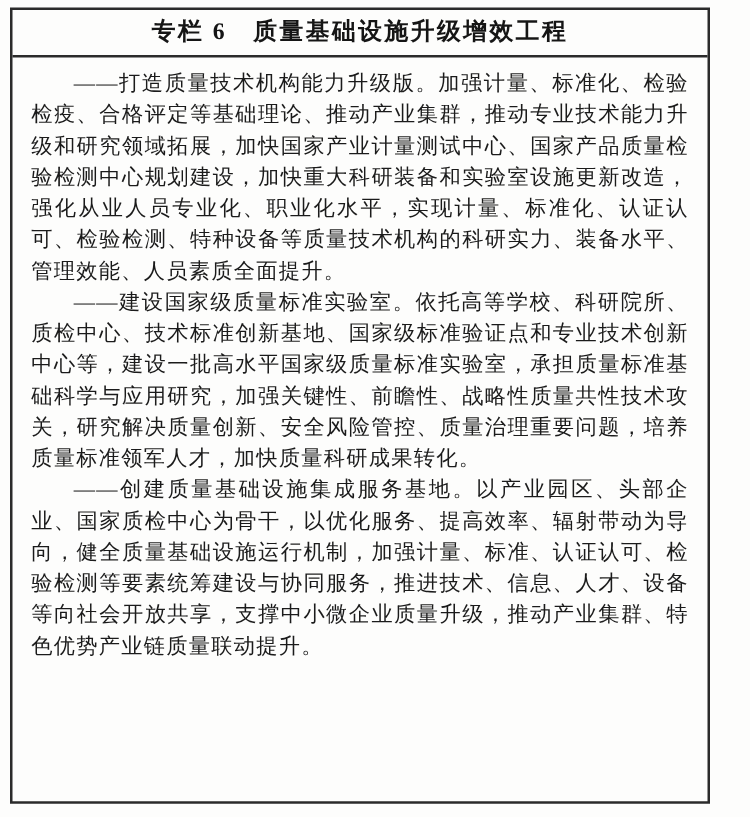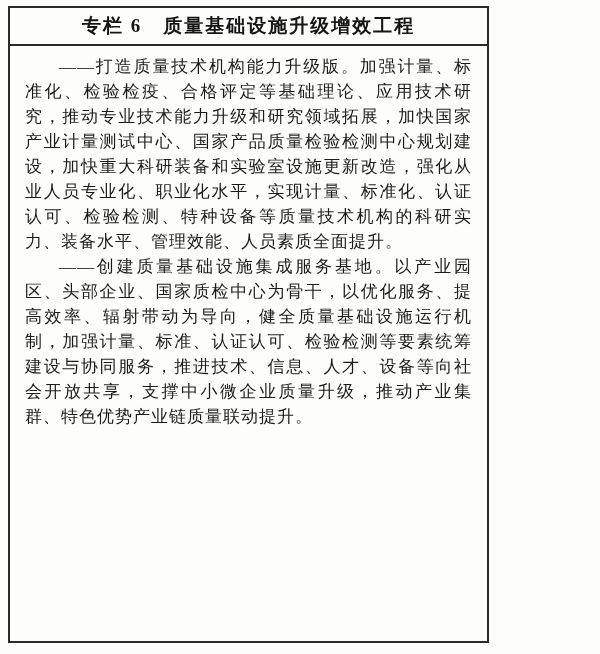--- a/index.html
+++ b/index.html
@@ -14,21 +14,21 @@
     background: #fdfdfc;
     box-sizing: border-box;
     font-family: "Liberation Serif", "DejaVu Serif", serif;
     color: #1b1b1b;
     overflow: hidden;
   }
   .callout-box {
     position: absolute;
     left: 8px;
     top: 6px;
-    width: 481px;
+    width: 560px;
     height: 637px;
     border: 2px solid #2b2b2b;
     box-sizing: border-box;
     background: #fdfdfc;
   }
   .box-title {
     height: 36px;
     line-height: 36px;
     border-bottom: 2px solid #2b2b2b;
     text-align: center;
@@ -52,17 +52,18 @@
     color: #1b1b1b;
   }
 </style>
 </head>
 <body>
 
 <div class="page">
   <div class="callout-box">
     <div class="box-title">专栏 6　质量基础设施升级增效工程</div>
     <div class="box-body">
-      <p>——打造质量技术机构能力升级版。加强计量、标准化、检验检疫、合格评定等基础理论、应用技术研究，推动专业技术能力升级和研究领域拓展，加快国家产业计量测试中心、国家产品质量检验检测中心规划建设，加快重大科研装备和实验室设施更新改造，强化从业人员专业化、职业化水平，实现计量、标准化、认证认可、检验检测、特种设备等质量技术机构的科研实力、装备水平、管理效能、人员素质全面提升。</p>
+      <p>——打造质量技术机构能力升级版。加强计量、标准化、检验检疫、合格评定等基础理论、推动产业集群，推动专业技术能力升级和研究领域拓展，加快国家产业计量测试中心、国家产品质量检验检测中心规划建设，加快重大科研装备和实验室设施更新改造，强化从业人员专业化、职业化水平，实现计量、标准化、认证认可、检验检测、特种设备等质量技术机构的科研实力、装备水平、管理效能、人员素质全面提升。</p>
+      <p>——建设国家级质量标准实验室。依托高等学校、科研院所、质检中心、技术标准创新基地、国家级标准验证点和专业技术创新中心等，建设一批高水平国家级质量标准实验室，承担质量标准基础科学与应用研究，加强关键性、前瞻性、战略性质量共性技术攻关，研究解决质量创新、安全风险管控、质量治理重要问题，培养质量标准领军人才，加快质量科研成果转化。</p>
       <p>——创建质量基础设施集成服务基地。以产业园区、头部企业、国家质检中心为骨干，以优化服务、提高效率、辐射带动为导向，健全质量基础设施运行机制，加强计量、标准、认证认可、检验检测等要素统筹建设与协同服务，推进技术、信息、人才、设备等向社会开放共享，支撑中小微企业质量升级，推动产业集群、特色优势产业链质量联动提升。</p>
     </div>
   </div>
 </div>
 
 </body></html>

